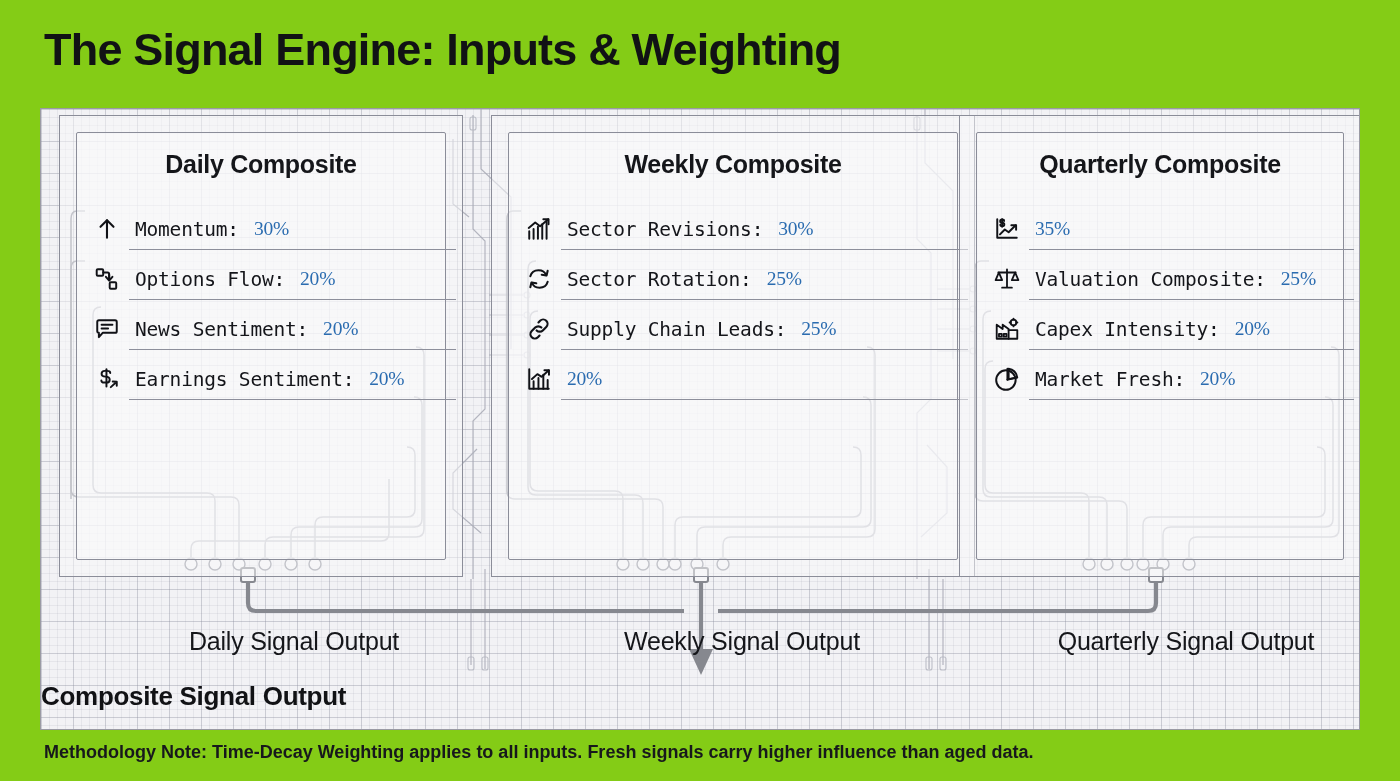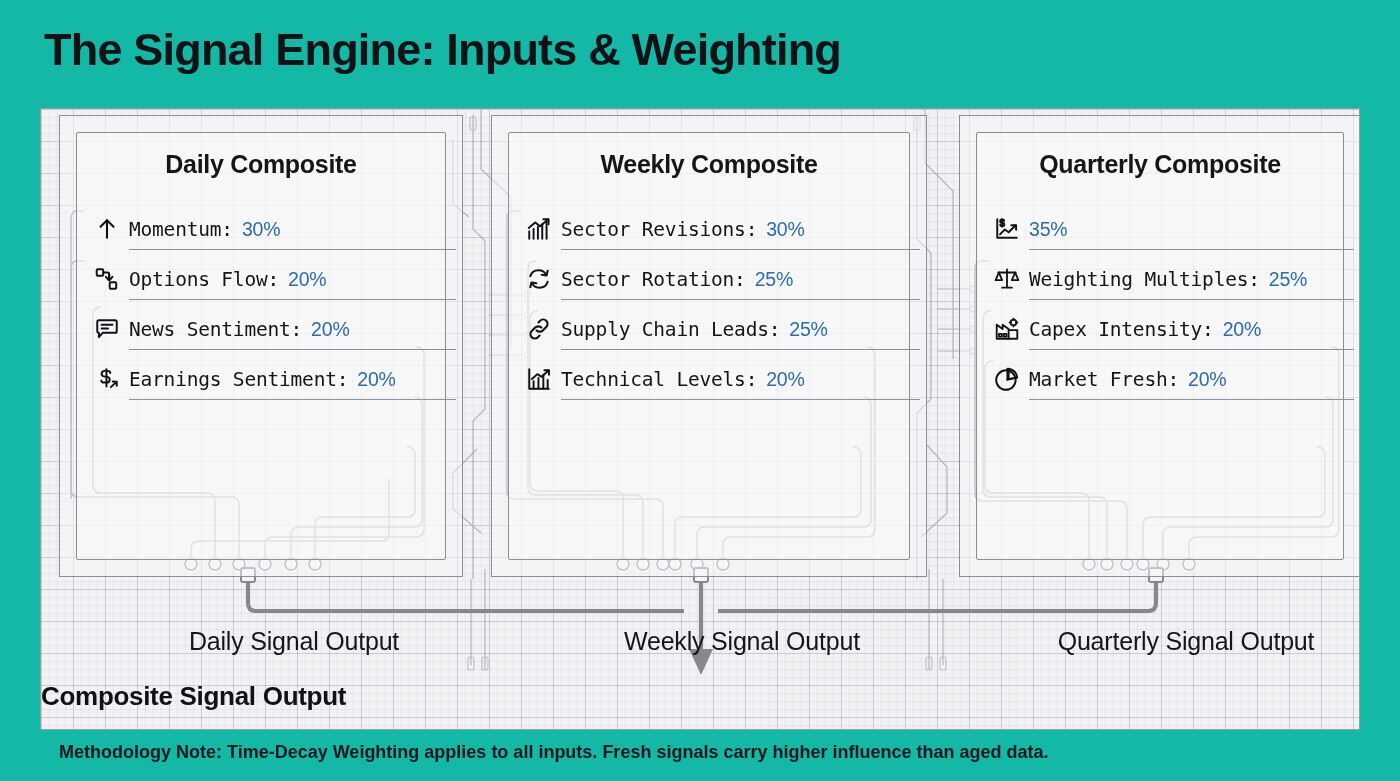--- a/index.html
+++ b/index.html
@@ -10,21 +10,21 @@
     height: 781px;
     overflow: hidden;
     background: #f4f4f6;
     font-family: "Liberation Sans", sans-serif;
   }
 
   #root {
     position: relative;
     width: 1400px;
     height: 781px;
-    background: #14b8a6;
+    background: #84cc16;
   }
 
   
   .title {
     position: absolute;
     left: 44px;
     top: 24px;
     font-size: 45px;
     font-weight: 700;
     letter-spacing: -0.8px;
@@ -75,21 +75,21 @@
     background: rgba(248,248,250,0.52);
   }
   .chip-inner {
     position: absolute;
     left: 16px; top: 16px; right: 16px; bottom: 16px;
     border: 1.5px solid #8b8d99;
     border-radius: 2px;
     background: rgba(250,250,252,0.55);
   }
   .chip-daily     { left: 18px;  width: 404px; }
-  .chip-weekly    { left: 450px; width: 436px; }
+  .chip-weekly    { left: 450px; width: 484px; }
   .chip-quarterly { left: 918px; width: 402px; }
 
   .chip-title {
     position: absolute;
     top: 34px;
     left: 0; right: 0;
     text-align: center;
     font-size: 25px;
     font-weight: 700;
     color: #15161a;
@@ -101,39 +101,39 @@
     position: absolute;
     top: 88px;
     left: 34px;
     right: 18px;
   }
   .row {
     position: relative;
     height: 50px;
     display: flex;
     align-items: center;
-    gap: 9px;
+    gap: 15px;
   }
   .row .ico {
     width: 26px; height: 26px;
     flex: 0 0 26px;
     display: block;
     color: #111217;
   }
   .row .ico svg { display: block; width: 26px; height: 26px; }
 
   .row .lbl {
     font-family: "DejaVu Sans Mono", monospace;
     font-size: 19.5px;
     color: #14151a;
     white-space: nowrap;
     letter-spacing: -0.2px;
   }
   .row .pct {
-    font-family: Liberation Sans, sans-serif;
+    font-family: Liberation Serif, serif;
     font-size: 19.5px;
     color: #2b6cb0;
     white-space: nowrap;
     letter-spacing: -0.2px;
     text-align: right;
   }
 
   
   .row::after {
     content: "";
@@ -172,21 +172,20 @@
 
   
   .footer {
     position: absolute;
     left: 44px;
     top: 742px;
     font-size: 18px;
     font-weight: 700;
     color: #17181c;
     white-space: nowrap;
-    margin-left: 15px;
   }
 </style>
 </head>
 <body>
 
 <div id="root">
 
   <div class="title">The Signal Engine: Inputs &amp; Weighting</div>
 
   <div class="board">
@@ -390,21 +389,20 @@
 
         <div class="row">
           <span class="ico">
             <svg viewBox="0 0 24 24" fill="none" stroke="currentColor" stroke-width="1.8" stroke-linecap="round" stroke-linejoin="round">
               <path d="M3 3 L3 21 L21 21"></path>
               <path d="M7 21 L7 14 M11.5 21 L11.5 11 M16 21 L16 8 M20 21 L20 13"></path>
               <path d="M5.5 12 L10.5 7.5 L14.5 10 L21 4"></path>
               <path d="M17 4 L21.2 4 L21.2 8"></path>
             </svg>
           </span>
-          <span class="lbl">Technical Levels:</span>
           <span class="pct">20%</span>
         </div>
 
       </div>
     </div>
 
     <div class="chip chip-quarterly">
       <div class="chip-inner"></div>
       <div class="chip-title">Quarterly Composite</div>
       <div class="rows">
@@ -425,21 +423,21 @@
         <div class="row">
           <span class="ico">
             <svg viewBox="0 0 24 24" fill="none" stroke="currentColor" stroke-width="1.7" stroke-linecap="round" stroke-linejoin="round">
               <path d="M12 3.2 L12 19.5"></path>
               <path d="M4 6 L20 6"></path>
               <path d="M7.5 20 L16.5 20"></path>
               <path d="M4.5 6 L1.5 13 L7.5 13 Z"></path>
               <path d="M19.5 6 L16.5 13 L22.5 13 Z"></path>
             </svg>
           </span>
-          <span class="lbl">Weighting Multiples:</span>
+          <span class="lbl">Valuation Composite:</span>
           <span class="pct">25%</span>
         </div>
 
         <div class="row">
           <span class="ico">
             <svg viewBox="0 0 24 24" fill="none" stroke="currentColor" stroke-width="1.7" stroke-linecap="round" stroke-linejoin="round">
               <path d="M2.5 21 L2.5 8 L8 12 L8 8 L13.5 12 L13.5 21 Z"></path>
               <path d="M13.5 21 L21.5 21 L21.5 13 L13.5 13"></path>
               <circle cx="18" cy="6" r="2.6"></circle>
               <path d="M18 2.4 L18 3.4 M18 8.6 L18 9.6 M14.4 6 L15.4 6 M20.6 6 L21.6 6"></path>

